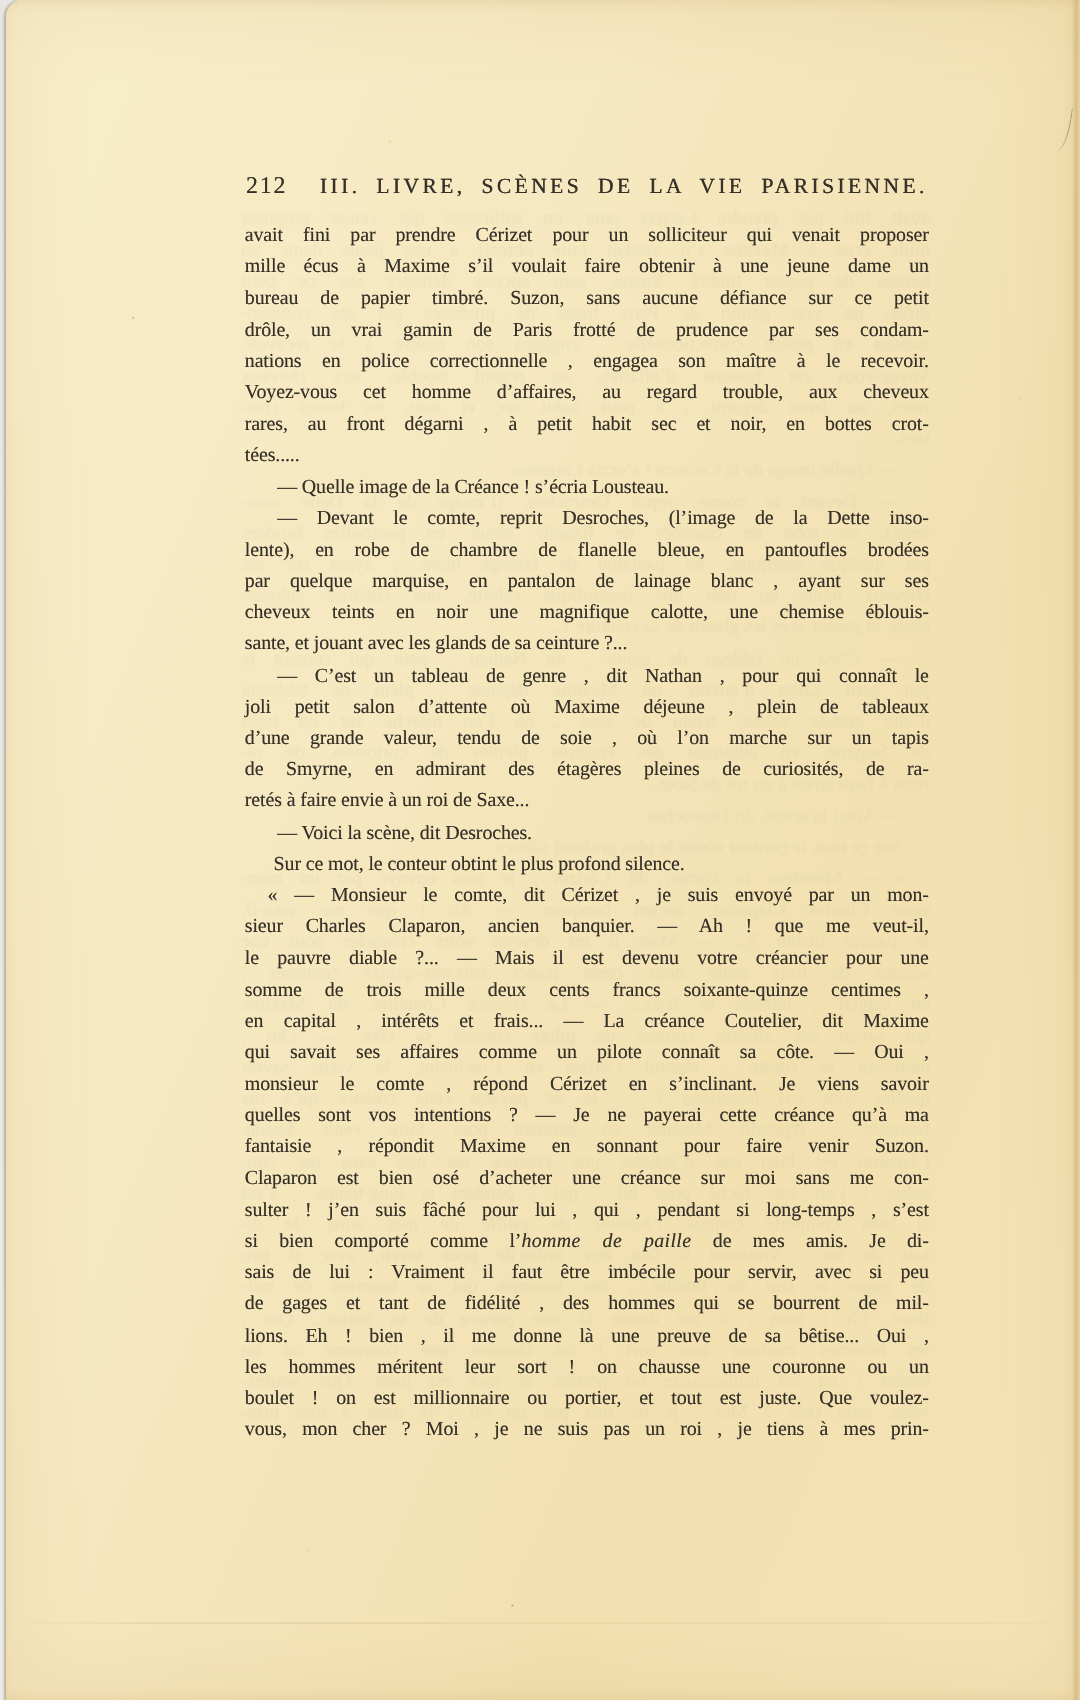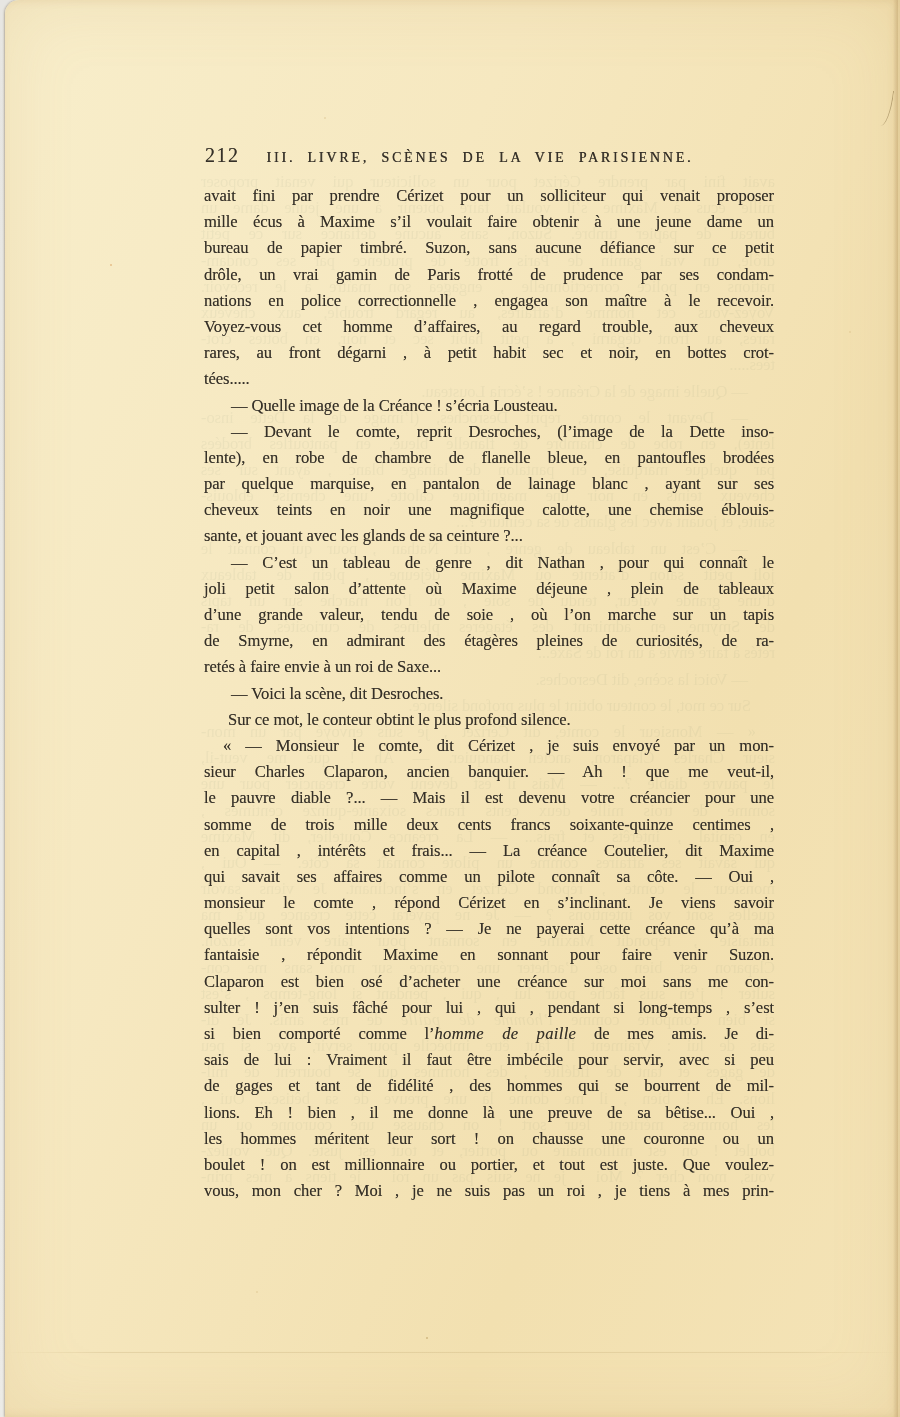--- a/index.html
+++ b/index.html
@@ -58,21 +58,21 @@
     position: absolute; left: 200px; top: 144px; width: 570px;
     display: flex; align-items: baseline;
     color: #353028;
   }
   .pagenum {
     font-size: 20px; letter-spacing: 1.5px;
     text-shadow: 0 0 .5px rgba(53,48,40,.55);
   }
   .runtitle {
     margin-left: 27px;
-    font-size: 14px; letter-spacing: 2.8px; word-spacing: 6px;
+    font-size: 18px; letter-spacing: 2.8px; word-spacing: 6px;
     text-shadow: .35px 0 0 rgba(53,48,40,.8);
     white-space: nowrap;
   }
   
   .bodytext {
     position: absolute; left: 199px; top: 183px; width: 570px;
     color: #353028;
     text-shadow: 0 0 .55px rgba(53,48,40,.5);
   }
   .line {

